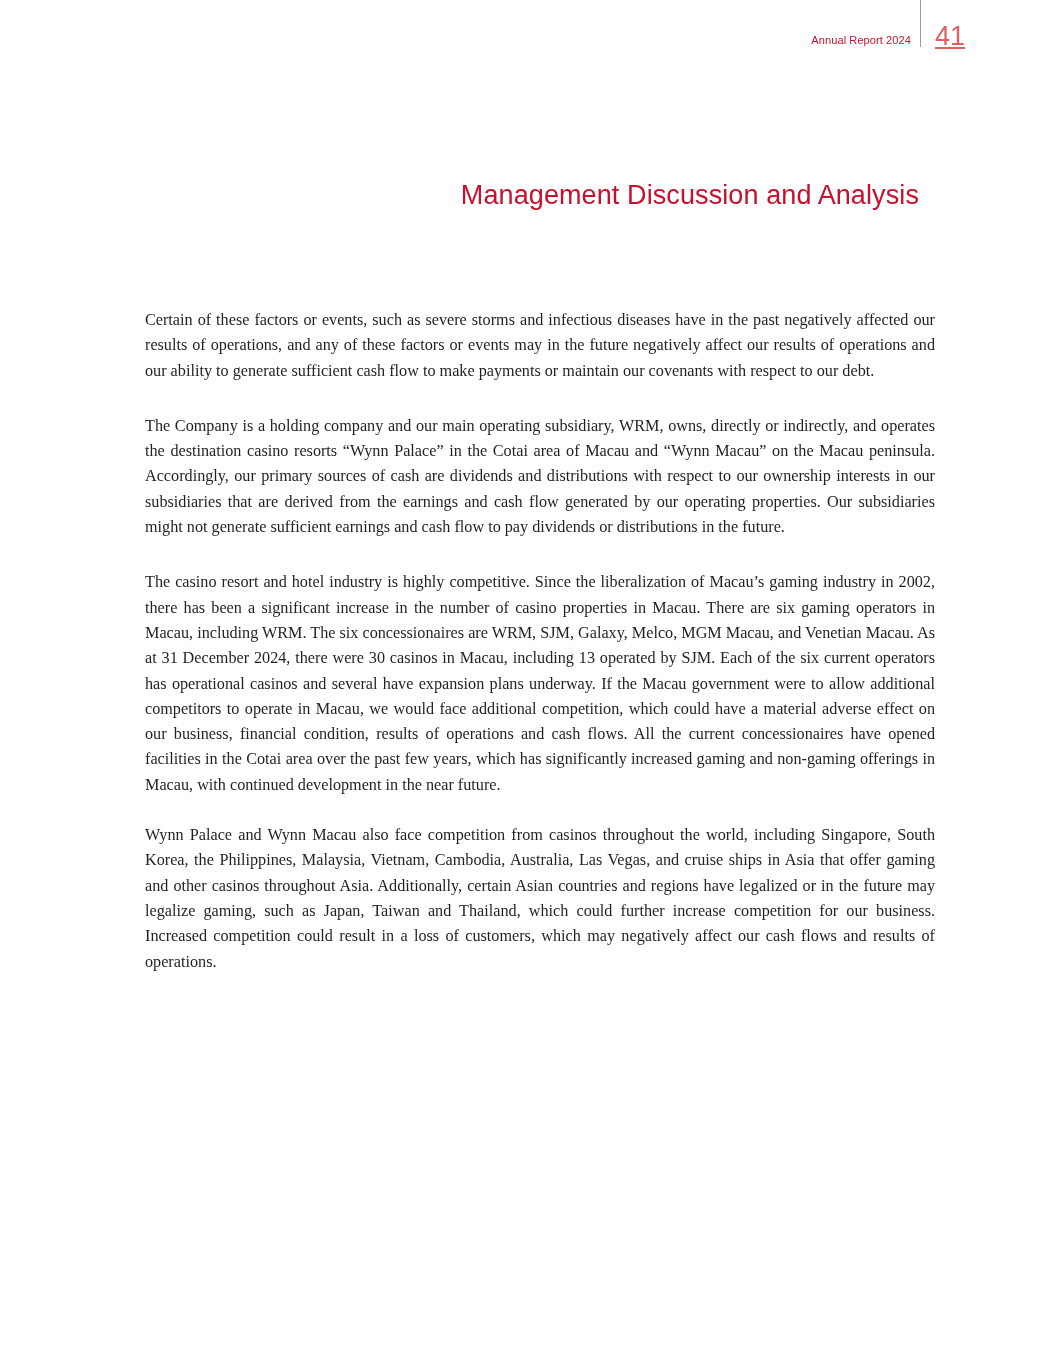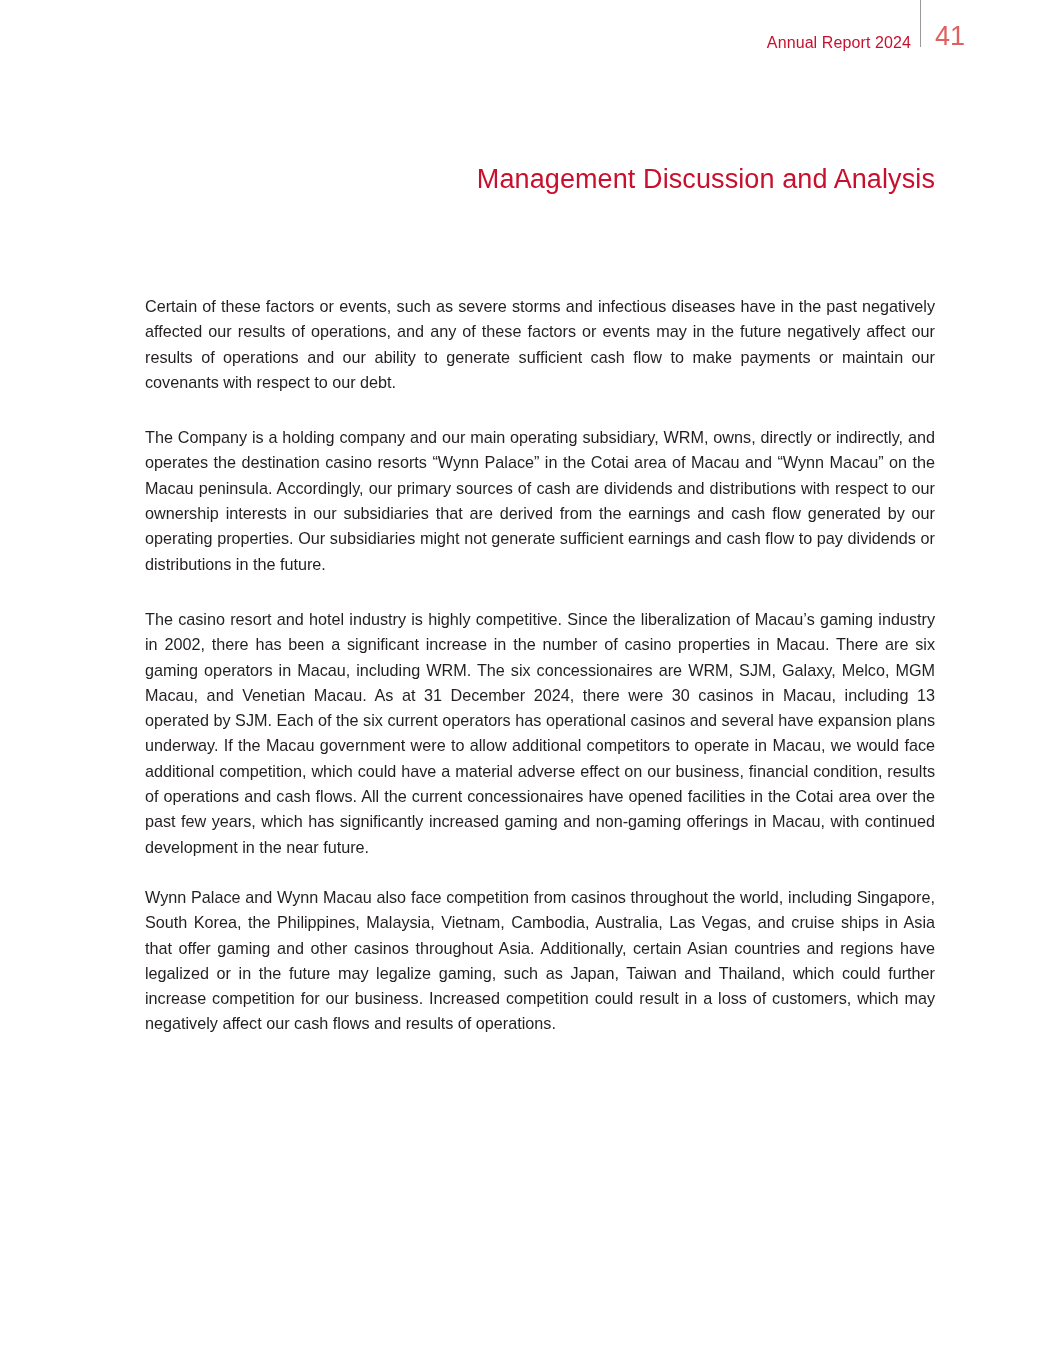--- a/index.html
+++ b/index.html
@@ -12,21 +12,21 @@
       height: 1365px;
       position: relative;
       overflow: hidden;
       font-family: "Liberation Sans", "DejaVu Sans", sans-serif;
       color: #231f20;
     }
     .header-label {
       position: absolute;
       right: 144px;
       top: 34px;
-      font-size: 16px;
+      font-size: 11px;
       color: #c8102e;
       letter-spacing: 0.1px;
       white-space: nowrap;
       text-align: center;
     }
     .header-divider {
       position: absolute;
       left: 920px;
       top: 0;
       width: 1px;
@@ -34,37 +34,39 @@
       background: #9a9a9a;
     }
     .page-number {
       position: absolute;
       left: 935px;
       top: 20px;
       font-size: 27px;
       line-height: 32px;
       color: #e06060;
       font-weight: normal;
+      text-decoration: underline;
     }
     .page-title {
       position: absolute;
       right: 120px;
       top: 164px;
-      margin: 0;
+      margin: 16px;
       font-size: 27px;
       font-weight: normal;
       color: #c8102e;
       white-space: nowrap;
       letter-spacing: 0.1px;
     }
     .content {
       position: absolute;
       left: 145px;
-      top: 294px;
+      top: 308px;
       width: 790px;
+      font-family: Liberation Serif, serif;
     }
     .para {
       margin: 0;
       font-size: 16.2px;
       line-height: 25.3px;
       text-align: justify;
       color: #231f20;
     }
     .heading {
       margin: 0;

